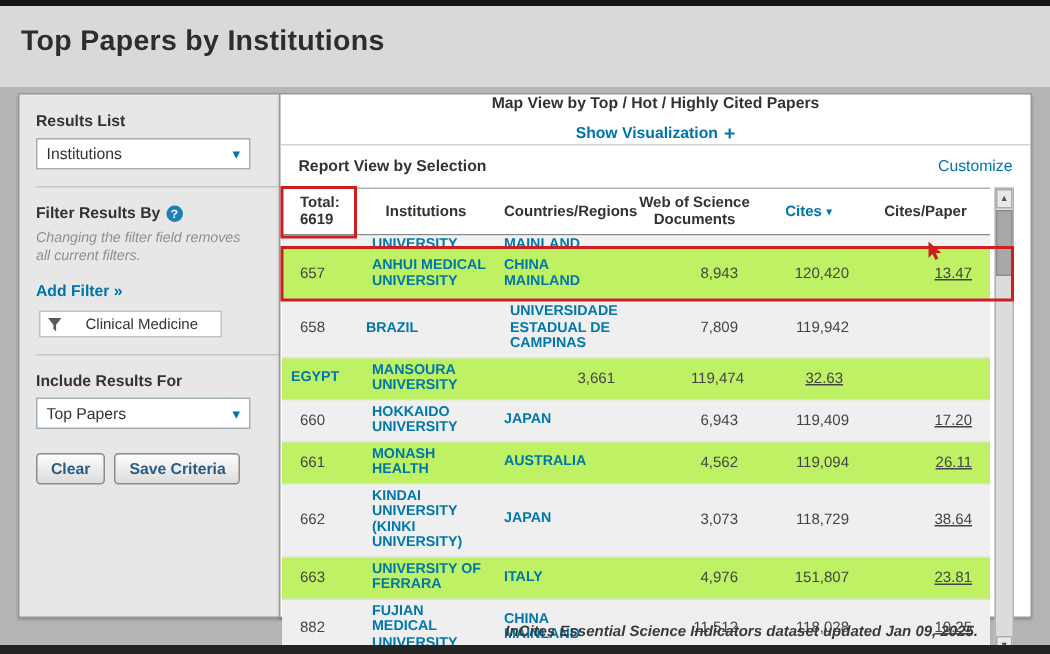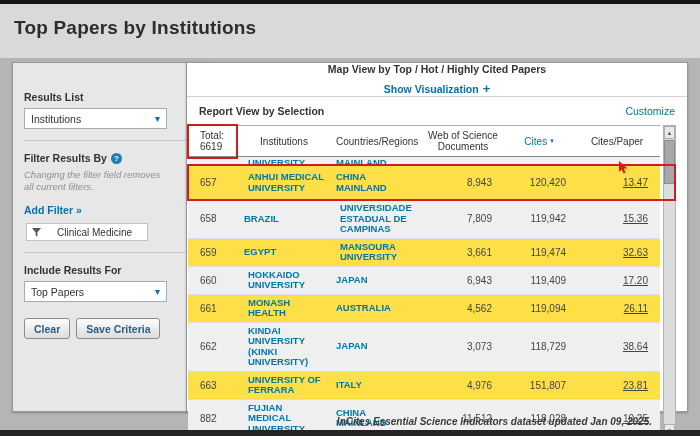--- a/index.html
+++ b/index.html
@@ -5,21 +5,21 @@
   * { margin:0; padding:0; box-sizing:border-box; }
   html,body { width:700px; height:436px; }
   body { font-family:"Liberation Sans", sans-serif; }
   .screen { position:relative; width:700px; height:436px; overflow:hidden; background:#b5b5b5; }
   .top-strip { position:absolute; top:0; left:0; width:700px; height:4px; background:#161616; }
   .bottom-strip { position:absolute; bottom:0; left:0; width:700px; height:6px; background:#232323; }
   .page-header { position:absolute; top:4px; left:0; width:700px; height:54px; background:#d9d9d9; }
   .page-header h1 { font-size:19px; font-weight:bold; color:#2d2d2d; padding:13px 0 0 14px; letter-spacing:0.2px; }
 
   
-  .sidebar { position:absolute; left:12px; top:62px; width:199px; height:350px; background:#e7e7e7; border:1px solid #979797; box-shadow:0 1px 2px rgba(0,0,0,0.25); padding:28px 11px; }
+  .sidebar { position:absolute; left:12px; top:62px; width:199px; height:350px; background:#e7e7e7; border:1px solid #979797; box-shadow:0 1px 2px rgba(0,0,0,0.25); padding:12px 11px; }
   .sb-label { font-size:10.5px; font-weight:bold; color:#333; margin-bottom:5px; display:flex; align-items:center; gap:4px; }
   .select { background:#fff; border:1px solid #a2aeb6; height:21px; display:flex; align-items:center; justify-content:space-between; padding:0 6px; font-size:10.5px; color:#333; width:143px; cursor:pointer; }
   .select .chev { color:#0073ab; font-size:10px; }
   .sb-divider { border:none; border-top:1px solid #c6c6c6; margin:11px 0; }
   .help-icon { display:inline-flex; width:11px; height:11px; border-radius:50%; background:#1d7fb5; color:#fff; font-size:8px; font-weight:bold; align-items:center; justify-content:center; cursor:pointer; }
   .sb-note { font-size:9.5px; font-style:italic; color:#8f8f8f; line-height:11.5px; margin:2px 0 8px 0; width:142px; }
   .add-filter { font-size:10.5px; font-weight:bold; color:#0073ab; text-decoration:none; cursor:pointer; display:inline-block; margin-bottom:7px; }
   .filter-chip { background:#fff; border:1px solid #c2c2c2; height:18px; width:122px; display:flex; align-items:center; gap:16px; padding:0 5px; margin-left:2px; cursor:pointer; }
   .filter-chip span { font-size:10px; color:#333; }
   .btn-row { display:flex; gap:6px; margin-top:16px; }
@@ -31,30 +31,30 @@
   .bar-title { font-size:10.5px; font-weight:bold; color:#333; }
   .blue-link { font-size:10.5px; font-weight:bold; color:#0073ab; text-decoration:none; cursor:pointer; display:flex; align-items:center; gap:4px; }
   .plus { font-size:13px; font-weight:bold; }
   .report-bar { height:28px; display:flex; align-items:center; justify-content:space-between; padding:0 12px; }
   .report-bar .blue-link { font-weight:normal; }
 
   
   .table-wrap { position:relative; margin-left:1px; width:488px; }
   .grid { display:grid; grid-template-columns:50px 92px 92px 82px 70px 86px; width:472px; }
   .thead { border-top:1px solid #b0b0b0; border-bottom:1px solid #8a8a8a; background:#fff; min-height:32px; }
-  .th { display:flex; align-items:center; font-size:10px; font-weight:normal; color:#333; cursor:pointer; }
+  .th { display:flex; align-items:center; font-size:10px; font-weight:bold; color:#333; cursor:pointer; }
   .th-total { flex-direction:column; align-items:flex-start; justify-content:center; padding-left:12px; position:relative; cursor:default; }
   .t-line { line-height:11px; }
   .th-center { justify-content:center; text-align:center; }
   .th-left { padding-left:6px; }
   .th-docs { line-height:11px; }
   .th-cites { color:#0073ab; gap:3px; }
   .sort-caret { font-size:7px; color:#0073ab; }
 
-  .trow { border-bottom:1px solid #dedede; background:#fde047; position:relative; }
+  .trow { border-bottom:1px solid #dedede; background:#bef264; position:relative; }
   .trow.alt { background:#efefef; }
   .h34{min-height:34px} .h30{min-height:30px} .h25{min-height:25px} .h42{min-height:42px} .h26{min-height:26px}
   .cell { display:flex; align-items:center; font-size:10px; color:#444; }
   .cell.rank { padding-left:12px; }
   .cell.inst { padding:3px 4px 3px 10px; }
   .cell.country { padding:3px 24px 3px 6px; }
   .link { font-size:9.5px; font-weight:bold; color:#0077a9; line-height:10.5px; text-transform:uppercase; cursor:pointer; }
   .cell.num { justify-content:flex-end; }
   .n-docs { padding-right:12px; }
   .n-cites { padding-right:8px; }
@@ -185,25 +185,23 @@
       <div class="trow grid alt h30">
         <div class="cell rank">658</div>
         <div class="cell country">
             <span class="link">BRAZIL</span>
           </div>
         <div class="cell inst">
             <span class="link">UNIVERSIDADE ESTADUAL DE CAMPINAS</span>
           </div>
         <div class="cell num n-docs">7,809</div>
         <div class="cell num n-cites">119,942</div>
-        <div class="cell num n-cpp">15.36</div>
       </div>
 
       <div class="trow grid h25">
-        <div class="cell rank">659</div>
         <div class="cell country">
             <span class="link">EGYPT</span>
           </div>
         <div class="cell inst">
             <span class="link">MANSOURA UNIVERSITY</span>
           </div>
         <div class="cell num n-docs">3,661</div>
         <div class="cell num n-cites">119,474</div>
         <div class="cell num n-cpp">32.63</div>
       </div>

